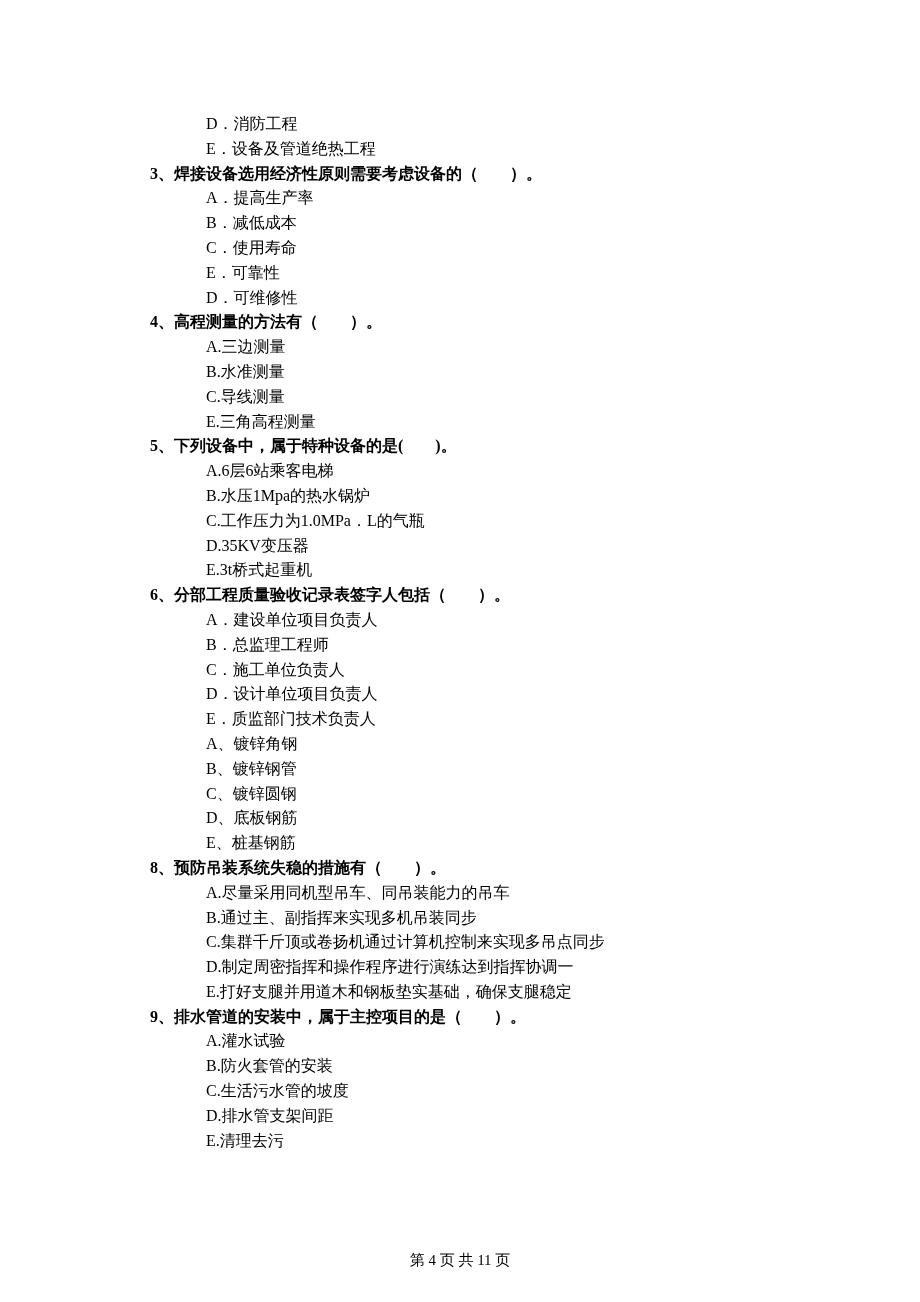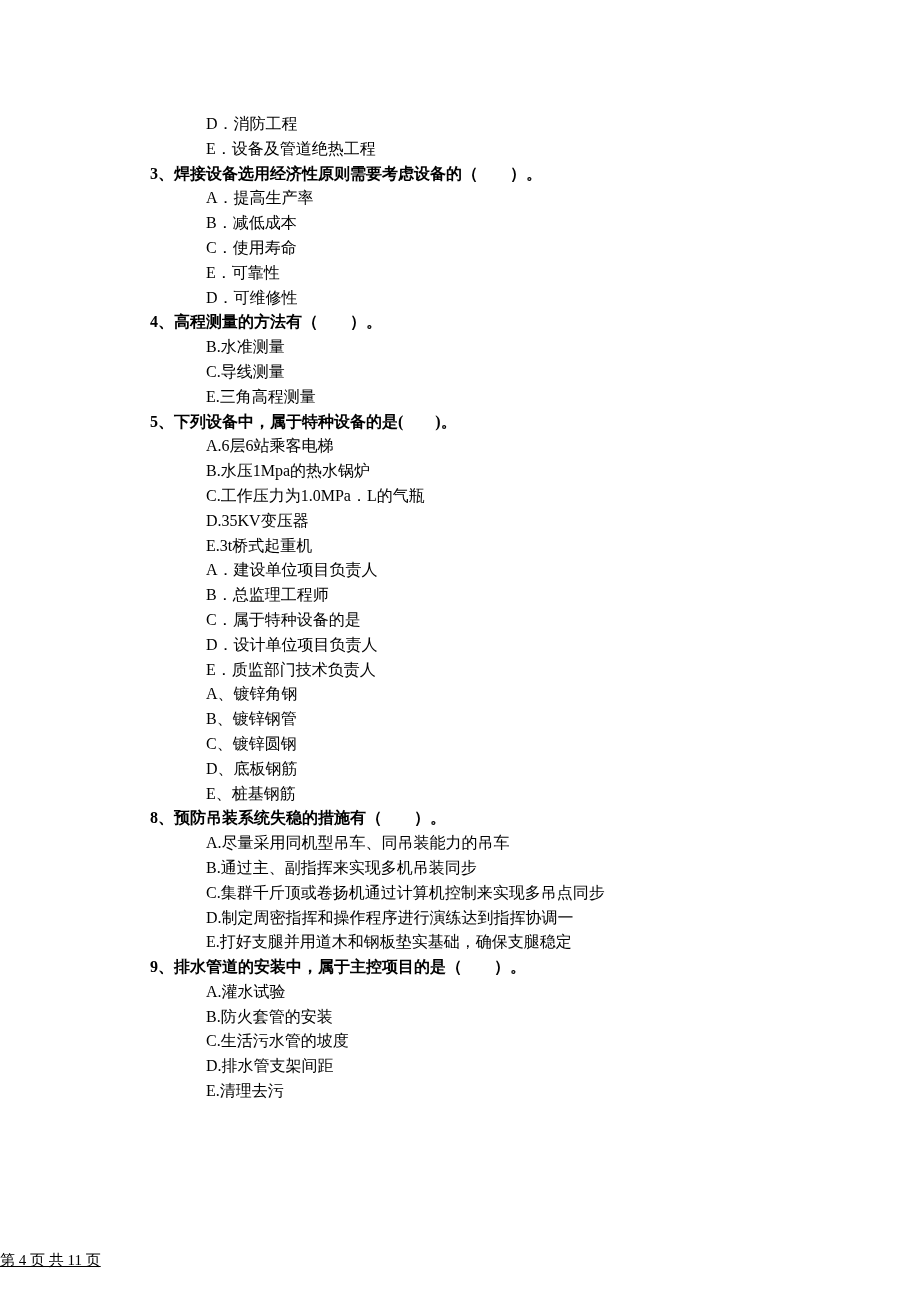--- a/index.html
+++ b/index.html
@@ -26,55 +26,56 @@
   }
   .question {
     padding-left: 0;
     font-weight: bold;
   }
   .footer {
     position: absolute;
     bottom: 30px;
     left: 0;
     width: 920px;
-    text-align: left;
+    text-align: center;
     font-size: 15px;
-    text-decoration: underline;
   }
 </style>
 </head>
 <body>
 
 <div class="page">
 
   <div class="option">D．消防工程</div>
   <div class="option">E．设备及管道绝热工程</div>
 
   <div class="question">3、焊接设备选用经济性原则需要考虑设备的（　　）。</div>
   <div class="option">A．提高生产率</div>
   <div class="option">B．减低成本</div>
   <div class="option">C．使用寿命</div>
   <div class="option">E．可靠性</div>
   <div class="option">D．可维修性</div>
 
   <div class="question">4、高程测量的方法有（　　）。</div>
+  <div class="option">A.三边测量</div>
   <div class="option">B.水准测量</div>
   <div class="option">C.导线测量</div>
   <div class="option">E.三角高程测量</div>
 
   <div class="question">5、下列设备中，属于特种设备的是(　　)。</div>
   <div class="option">A.6层6站乘客电梯</div>
   <div class="option">B.水压1Mpa的热水锅炉</div>
   <div class="option">C.工作压力为1.0MPa．L的气瓶</div>
   <div class="option">D.35KV变压器</div>
   <div class="option">E.3t桥式起重机</div>
 
+  <div class="question">6、分部工程质量验收记录表签字人包括（　　）。</div>
   <div class="option">A．建设单位项目负责人</div>
   <div class="option">B．总监理工程师</div>
-  <div class="option">C．属于特种设备的是</div>
+  <div class="option">C．施工单位负责人</div>
   <div class="option">D．设计单位项目负责人</div>
   <div class="option">E．质监部门技术负责人</div>
 
   <div class="option">A、镀锌角钢</div>
   <div class="option">B、镀锌钢管</div>
   <div class="option">C、镀锌圆钢</div>
   <div class="option">D、底板钢筋</div>
   <div class="option">E、桩基钢筋</div>
 
   <div class="question">8、预防吊装系统失稳的措施有（　　）。</div>

